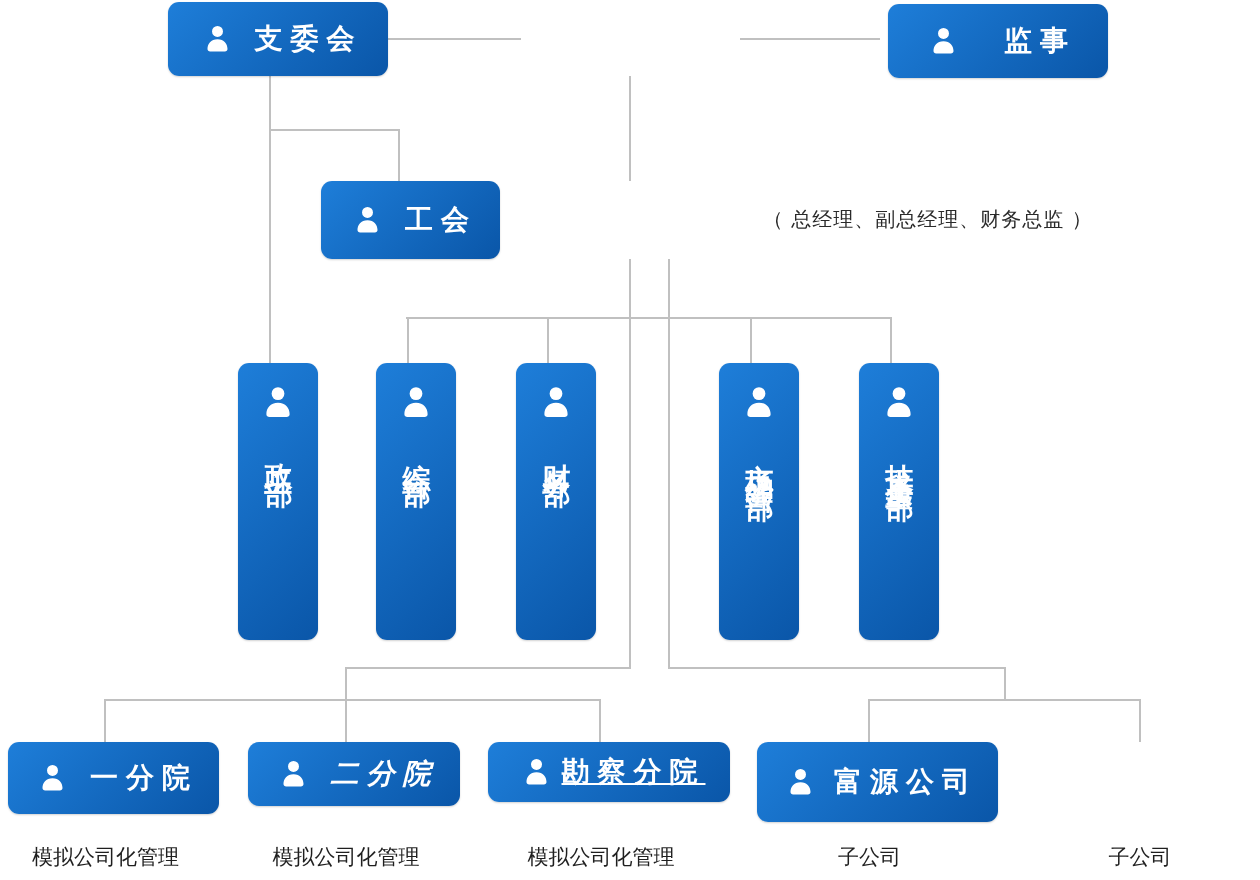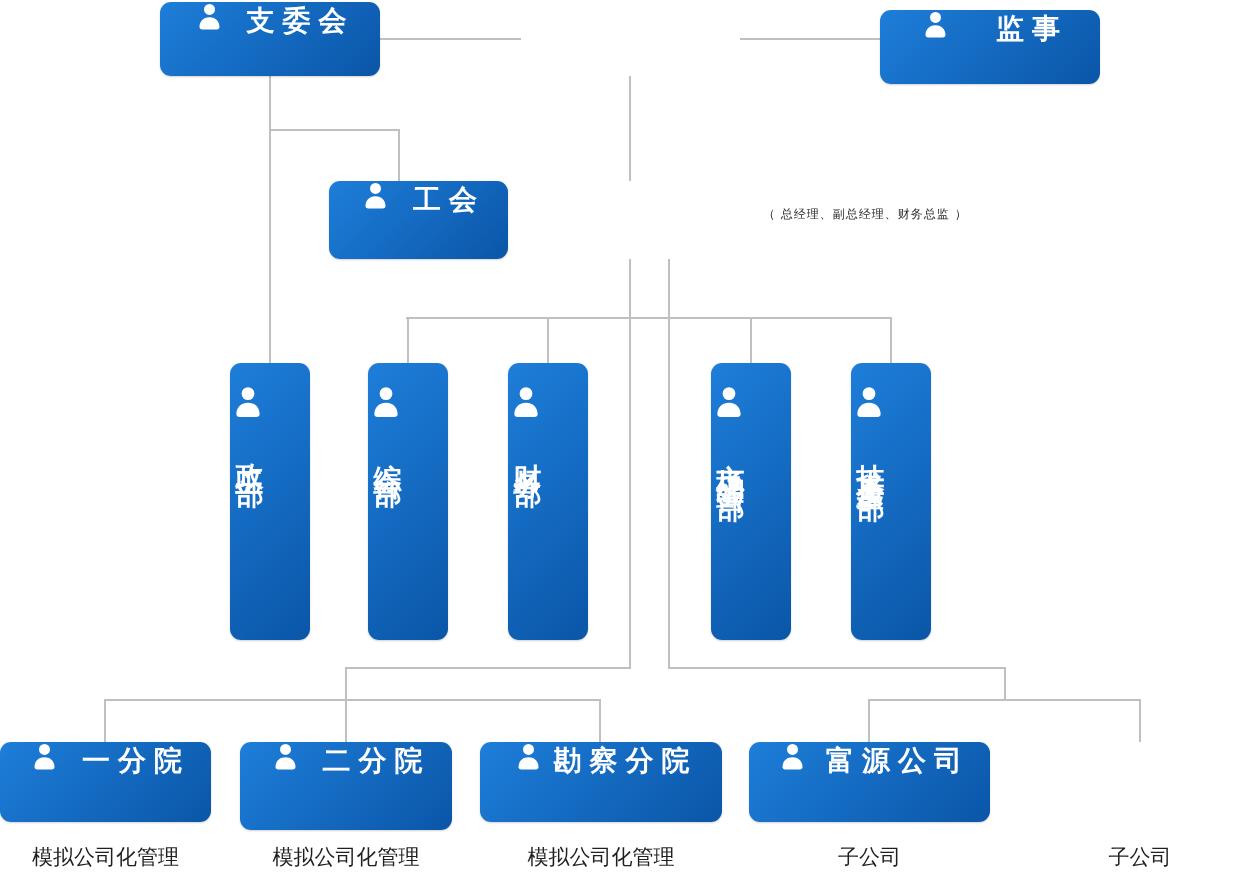--- a/index.html
+++ b/index.html
@@ -15,24 +15,25 @@
 
   
   .line{position:absolute;background:var(--connector);}
 
   
   .node{
     position:absolute;
     background:linear-gradient(135deg,var(--box-gradient-start) 0%,var(--box-gradient-end) 100%);
     border-radius:11px;
     color:var(--label-text);
-    display:flex;align-items:flex-start;justify-content:center;
+    display:flex;align-items:center;justify-content:center;
     gap:22px;
     font-weight:bold;font-size:28px;letter-spacing:8px;
     box-shadow:0 1px 2px rgba(0,0,0,0.18);
+    margin-left:8px;
   }
   .node .label{margin-right:-8px;white-space:nowrap;}
   .icon{display:flex;align-items:center;justify-content:center;}
   .icon svg{display:block;}
 
   
   .vnode{
     flex-direction:column;justify-content:flex-start;
     padding-top:22px;gap:20px;letter-spacing:0;
     box-sizing:border-box;
@@ -44,21 +45,21 @@
 
   
   .caption{
     position:absolute;top:843px;
     font-size:21px;color:var(--caption-text);
     text-align:center;white-space:nowrap;
   }
 
   .annotation{
     position:absolute;left:763px;top:206px;
-    font-size:12px;color:#2a2a2a;letter-spacing:1px;white-space:nowrap;
+    font-size:20px;color:#2a2a2a;letter-spacing:1px;white-space:nowrap;
   }
 </style>
 </head>
 <body>
 
 <div class="stage">
 
   <div class="line" style="left:380px;top:38px;width:141px;height:2px;"></div>
   <div class="line" style="left:740px;top:38px;width:140px;height:2px;"></div>
   <div class="line" style="left:269px;top:76px;width:2px;height:287px;"></div>
@@ -85,31 +86,31 @@
 
   <div class="node" style="left:160px;top:2px;width:220px;height:74px;">
     <span class="icon">
         <svg viewBox="0 0 48 48" width="31" height="31" fill="#fff">
           <circle cx="24" cy="11.5" r="8.5"></circle>
           <path d="M24 23.5c-10.2 0-15.5 7-15.5 15.4 0 2.2 1.8 3.7 4 3.7h23c2.2 0 4-1.5 4-3.7 0-8.4-5.3-15.4-15.5-15.4z"></path>
         </svg>
       </span>
     <span class="label">支委会</span>
   </div>
-  <div class="node" style="left:880px;top:10px;width:220px;height:74px;gap:45px;">
+  <div class="node" style="left:880px;top:4px;width:220px;height:74px;gap:45px;">
     <span class="icon">
         <svg viewBox="0 0 48 48" width="31" height="31" fill="#fff">
           <circle cx="24" cy="11.5" r="8.5"></circle>
           <path d="M24 23.5c-10.2 0-15.5 7-15.5 15.4 0 2.2 1.8 3.7 4 3.7h23c2.2 0 4-1.5 4-3.7 0-8.4-5.3-15.4-15.5-15.4z"></path>
         </svg>
       </span>
     <span class="label">监事</span>
   </div>
 
-  <div class="node" style="left:329px;top:181px;width:179px;height:78px;">
+  <div class="node" style="left:313px;top:181px;width:179px;height:78px;">
     <span class="icon">
         <svg viewBox="0 0 48 48" width="31" height="31" fill="#fff">
           <circle cx="24" cy="11.5" r="8.5"></circle>
           <path d="M24 23.5c-10.2 0-15.5 7-15.5 15.4 0 2.2 1.8 3.7 4 3.7h23c2.2 0 4-1.5 4-3.7 0-8.4-5.3-15.4-15.5-15.4z"></path>
         </svg>
       </span>
     <span class="label">工会</span>
   </div>
   <div class="annotation">（ 总经理、副总经理、财务总监 ）</div>
 
@@ -152,39 +153,39 @@
   <div class="node vnode" style="left:851px;top:363px;width:80px;height:277px;">
     <span class="icon">
         <svg viewBox="0 0 48 48" width="36" height="36" fill="#fff">
           <circle cx="24" cy="11.5" r="8.5"></circle>
           <path d="M24 23.5c-10.2 0-15.5 7-15.5 15.4 0 2.2 1.8 3.7 4 3.7h23c2.2 0 4-1.5 4-3.7 0-8.4-5.3-15.4-15.5-15.4z"></path>
         </svg>
       </span>
     <span class="vlabel">技术质量部</span>
   </div>
 
-  <div class="node" style="left:0px;top:742px;width:211px;height:80px;">
+  <div class="node" style="left:0px;top:742px;width:211px;height:72px;">
     <span class="icon">
         <svg viewBox="0 0 48 48" width="31" height="31" fill="#fff">
           <circle cx="24" cy="11.5" r="8.5"></circle>
           <path d="M24 23.5c-10.2 0-15.5 7-15.5 15.4 0 2.2 1.8 3.7 4 3.7h23c2.2 0 4-1.5 4-3.7 0-8.4-5.3-15.4-15.5-15.4z"></path>
         </svg>
       </span>
     <span class="label">一分院</span>
   </div>
-  <div class="node" style="left:240px;top:742px;width:212px;height:88px;">
+  <div class="node" style="left:240px;top:742px;width:212px;height:64px;font-style:italic;">
     <span class="icon">
         <svg viewBox="0 0 48 48" width="31" height="31" fill="#fff">
           <circle cx="24" cy="11.5" r="8.5"></circle>
           <path d="M24 23.5c-10.2 0-15.5 7-15.5 15.4 0 2.2 1.8 3.7 4 3.7h23c2.2 0 4-1.5 4-3.7 0-8.4-5.3-15.4-15.5-15.4z"></path>
         </svg>
       </span>
     <span class="label">二分院</span>
   </div>
-  <div class="node" style="left:480px;top:742px;width:242px;height:80px;gap:10px;">
+  <div class="node" style="left:480px;top:742px;width:242px;height:60px;gap:10px;text-decoration:underline;">
     <span class="icon">
         <svg viewBox="0 0 48 48" width="31" height="31" fill="#fff">
           <circle cx="24" cy="11.5" r="8.5"></circle>
           <path d="M24 23.5c-10.2 0-15.5 7-15.5 15.4 0 2.2 1.8 3.7 4 3.7h23c2.2 0 4-1.5 4-3.7 0-8.4-5.3-15.4-15.5-15.4z"></path>
         </svg>
       </span>
     <span class="label">勘察分院</span>
   </div>
   <div class="node" style="left:749px;top:742px;width:241px;height:80px;gap:18px;">
     <span class="icon">

